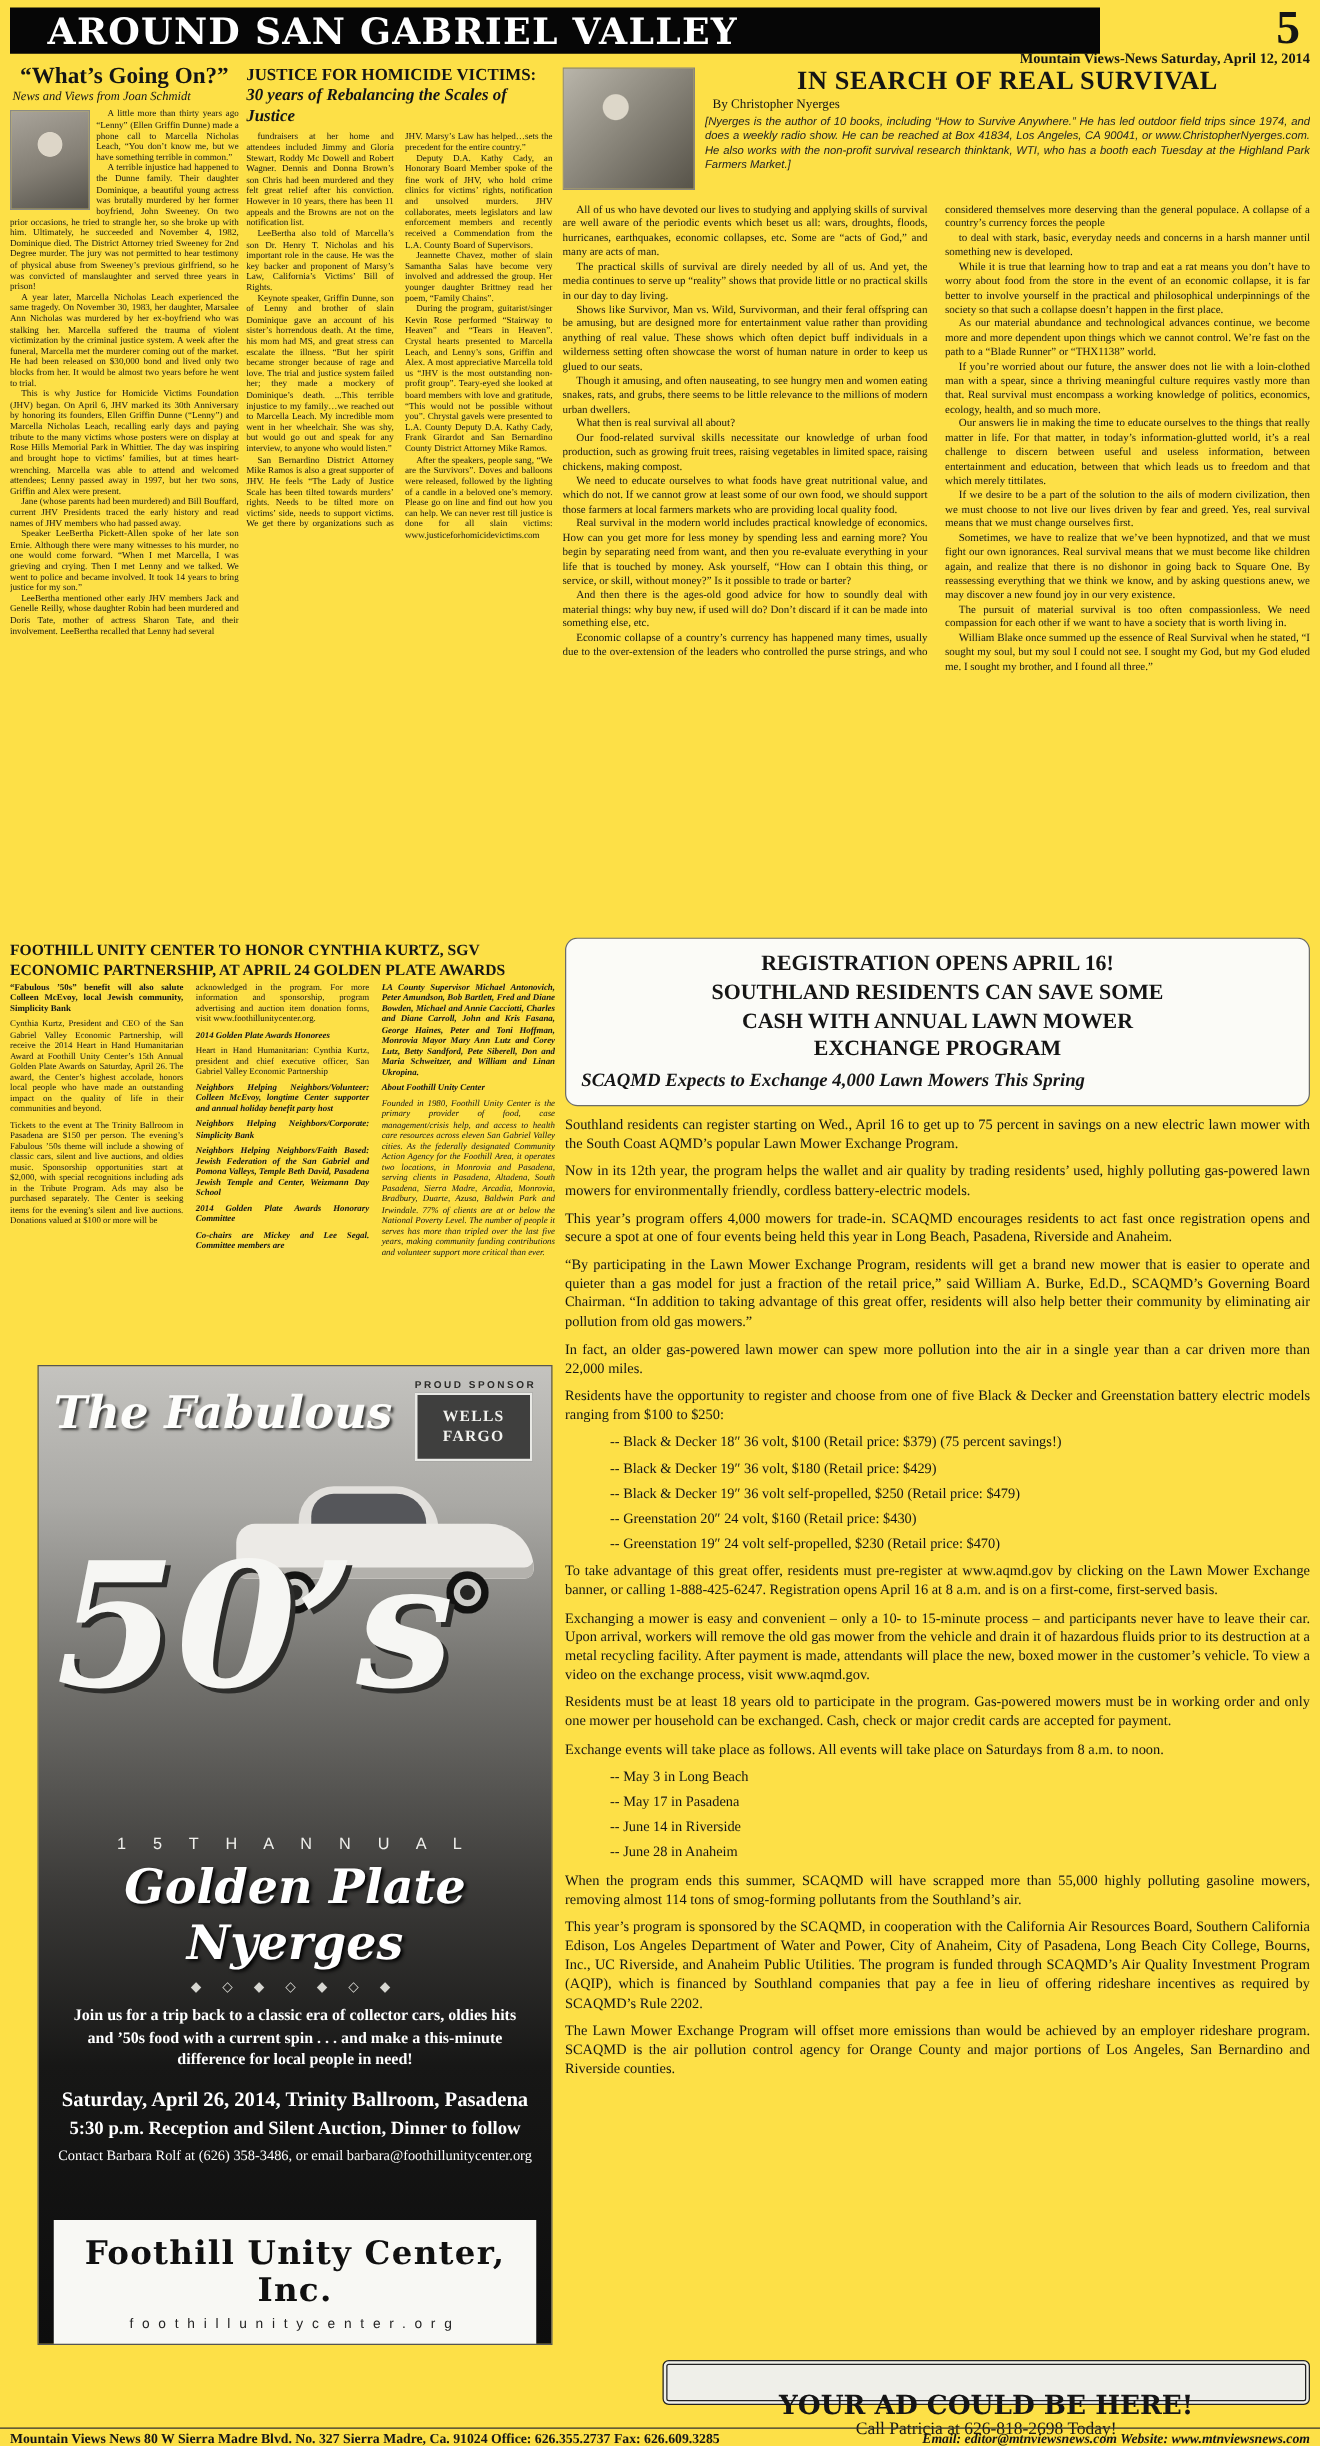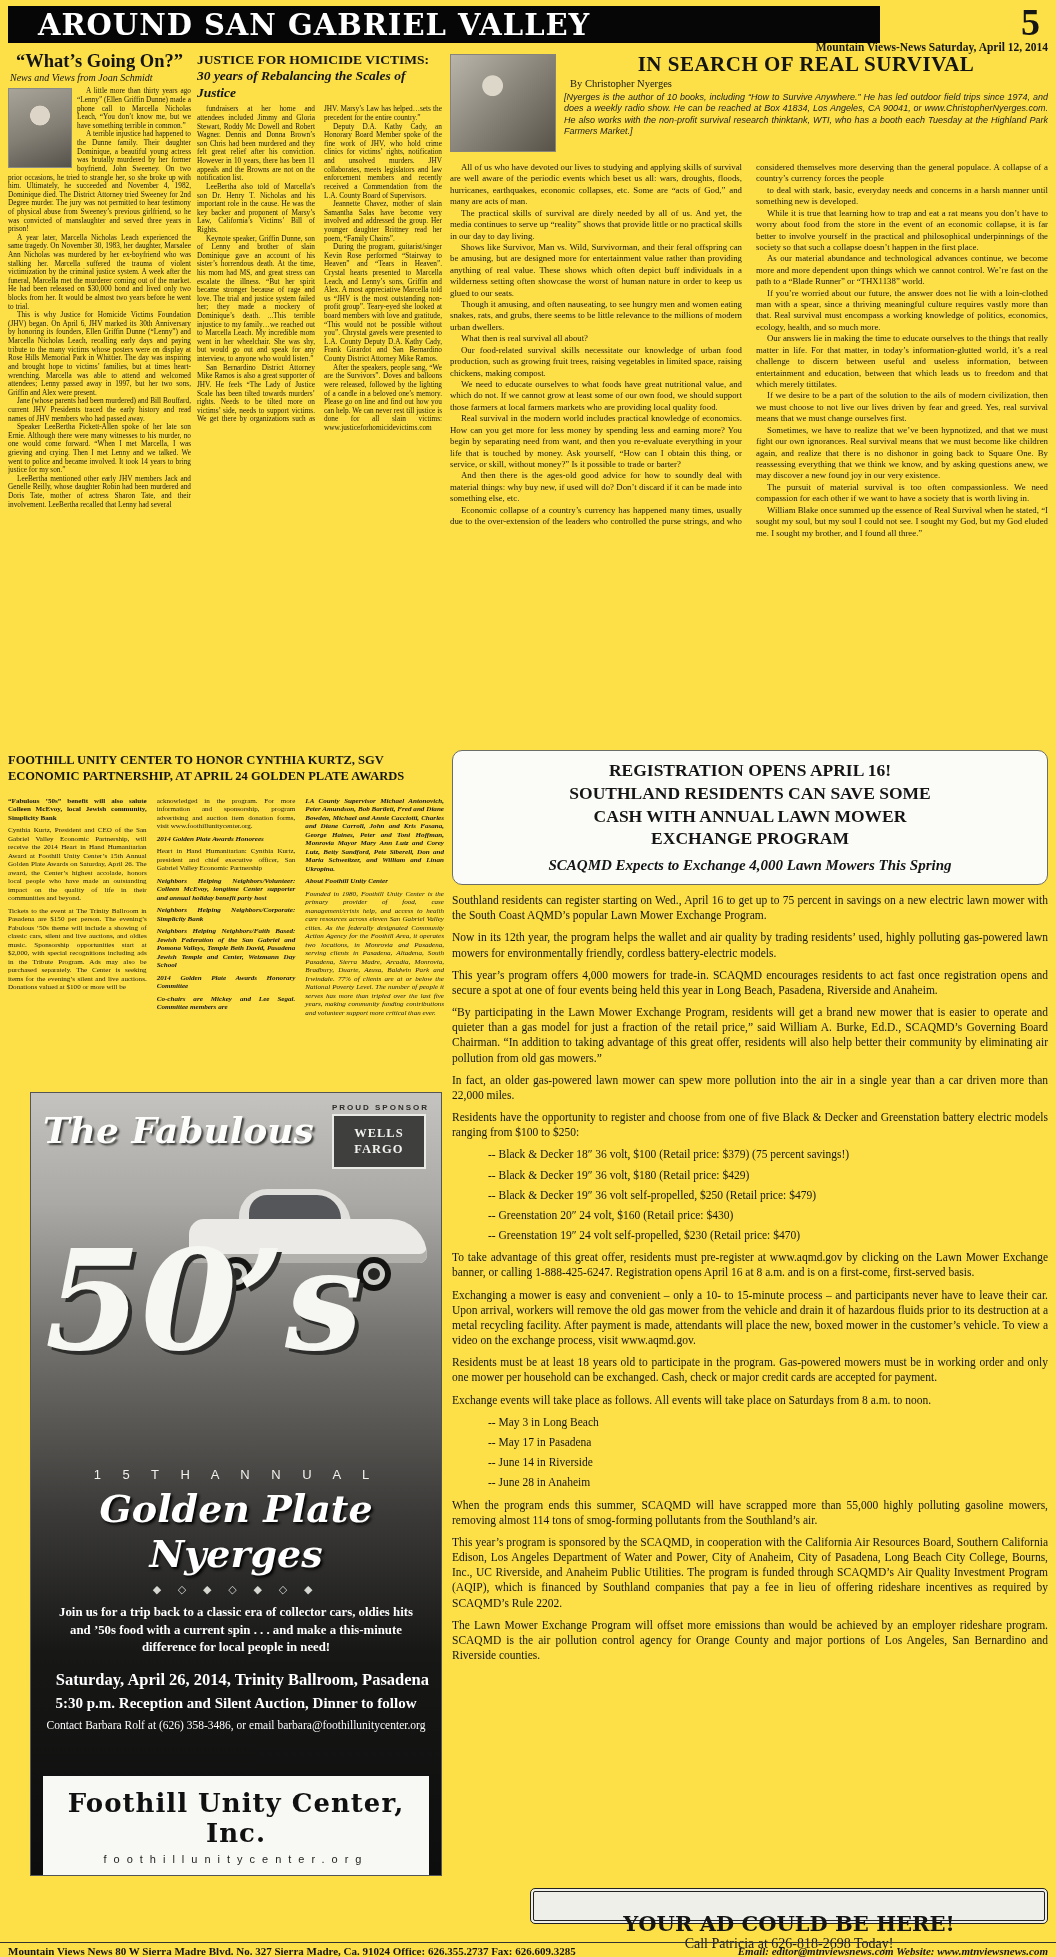--- a/index.html
+++ b/index.html
@@ -40,30 +40,30 @@
   .survival .head{margin-left:114px;min-height:102px}
   .survival h2{font-size:21px;font-weight:bold;text-align:center;letter-spacing:.5px}
   .survival .byline{font-size:10.5px;margin:1px 0 3px 6px}
   .survival .intro{font-size:9px;font-style:italic;font-family:"Liberation Sans",sans-serif;
                    text-align:justify;line-height:1.25;color:#222}
   .survival .body{margin-top:8px;column-count:2;column-gap:14px}
   .survival .body p{font-size:8.8px;line-height:1.3;text-align:justify;text-indent:11px;margin:0}
 
   
   .foothill{position:absolute;left:8px;top:752px;width:436px;height:334px;overflow:hidden}
-  .foothill h2{font-size:12.5px;font-weight:bold;line-height:1.3;margin-bottom:12px}
+  .foothill h2{font-size:12.5px;font-weight:bold;line-height:1.3;margin-bottom:1px}
   .foothill .cols{display:flex;gap:10px}
   .foothill .col{flex:1}
   .foothill .col p{font-size:7.1px;line-height:1.2;text-align:justify;margin:0 0 4px}
 
   
   .lawnmower{position:absolute;left:452px;top:750px;width:596px;height:1128px;overflow:hidden}
   .lm-headbox{border:1.5px solid #6d6d68;border-radius:10px;padding:8px 12px 10px;background:#fbfbf7}
   .lm-headline p{text-align:center;font-weight:bold;font-size:17.5px;line-height:1.3;margin:0}
-  .lm-sub{text-align:center;font-weight:bold;font-style:italic;font-size:15px;margin-top:7px}
+  .lm-sub{font-weight:bold;font-style:italic;font-size:15px;margin-top:7px}
   .lm-body{margin-top:8px}
   .lm-body p{font-size:11.5px;line-height:1.32;text-align:justify;margin:7px 0}
   .lm-body p.bullet{margin:5px 0 1px 36px;text-align:left}
 
   
   .ad{position:absolute;left:30px;top:1092px;width:412px;height:784px;color:#fff;
       padding:10px 12px 0;display:flex;flex-direction:column;border:1px solid #555;
       background:linear-gradient(180deg,#c4c3bf 0,#aaa9a5 110px,#72716d 250px,#3b3a38 420px,#171716 560px,#0d0d0d 100%)}
   .ad-head{display:flex;justify-content:space-between;align-items:flex-start}
   .ad-script{font-size:36px;font-style:italic;font-weight:bold;color:#fdfdfb;
@@ -85,21 +85,21 @@
             border-radius:18px 24px 0 0}
   .car .w1,.car .w2{position:absolute;bottom:2px;width:34px;height:34px;border-radius:50%;
         background:#262624;box-shadow:inset 0 0 0 6px #131312,inset 0 0 0 11px #cdcdc9}
   .car .w1{left:30px}.car .w2{right:36px}
   .ad-annual{text-align:center;letter-spacing:9px;font-size:13px;color:#f0f0ec;margin:0 0 4px;
              font-family:"Liberation Sans",sans-serif}
   .ad-plate{text-align:center;font-size:38px;font-style:italic;font-weight:bold;color:#fff;
             text-shadow:2px 2px 3px #000;font-family:"DejaVu Serif",serif}
   .ad-diamonds{text-align:center;color:#d7d7d2;letter-spacing:7px;font-size:11px;margin:7px 0 2px}
   .ad-pitch{text-align:center;font-size:12.8px;font-weight:bold;line-height:1.35;margin:6px auto;width:93%}
-  .ad-when{text-align:right;font-size:16.5px;font-weight:bold;margin-top:8px}
+  .ad-when{text-align:center;font-size:16.5px;font-weight:bold;margin-top:8px}
   .ad-time{text-align:center;font-size:15px;font-weight:bold;margin-top:5px}
   .ad-contact{text-align:center;font-size:11.5px;margin-top:7px}
   .logo-strip{margin-top:auto;background:#f8f8f4;color:#101010;text-align:center;padding:12px 6px 10px}
   .logo-text{font-size:26px;font-weight:bold;letter-spacing:1px;font-family:"DejaVu Serif",serif}
   .logo-url{font-size:11px;letter-spacing:7px;margin-top:5px;color:#242424;
             font-family:"Liberation Sans",sans-serif}
 
   
   .your-ad{position:absolute;left:530px;top:1888px;width:518px;height:36px;border:4px double #222;
            border-radius:5px;background:#efefe9;text-align:center;padding-top:19px}

